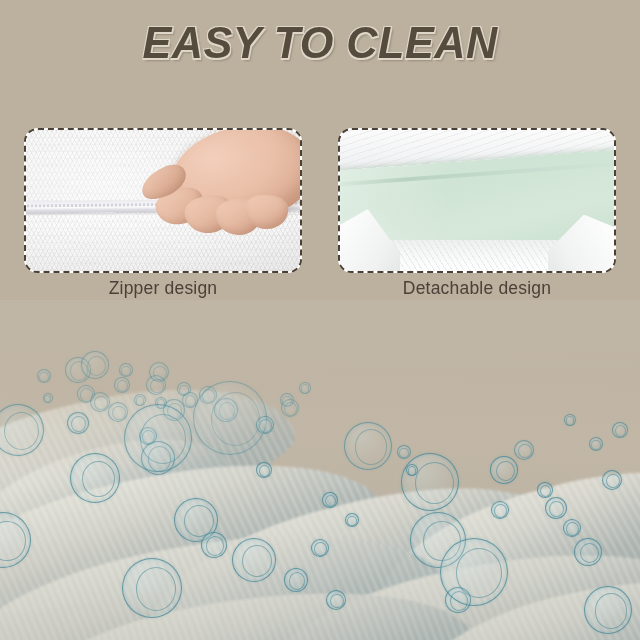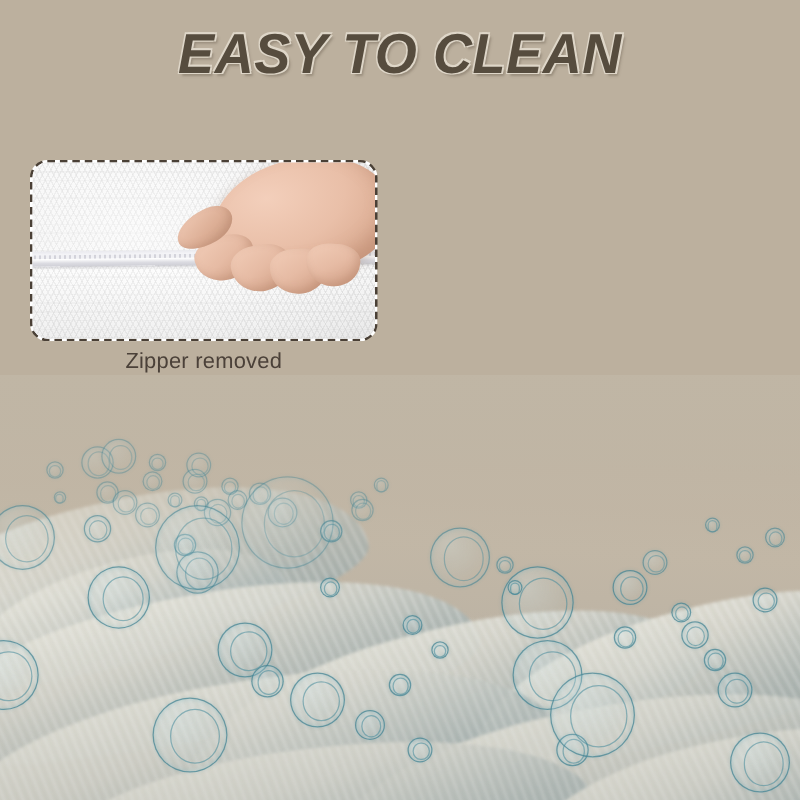--- a/index.html
+++ b/index.html
@@ -244,23 +244,36 @@
             <div class="hand">
               <div class="palm"></div>
               <div class="fing f1"></div>
               <div class="fing f2"></div>
               <div class="fing f3"></div>
               <div class="fing f4"></div>
               <div class="thumb"></div>
             </div>
           </div>
         </div>
-        <div class="caption">Zipper removed</div>
+        <div class="caption">Zipper design</div>
       </div>
 
+      <div class="panel right">
+        <div class="frame">
+          <div class="photo">
+            <div class="dp-white-top"></div>
+            <div class="dp-green"></div>
+            <div class="dp-seam"></div>
+            <div class="dp-white-bot"></div>
+            <div class="dp-fold-l"></div>
+            <div class="dp-fold-r"></div>
+          </div>
+        </div>
+        <div class="caption">Detachable design</div>
+      </div>
 
     </div>
   </div>
 
   <div class="scene">
     <div class="scene-base"></div>
     <div class="wave w1"></div>
     <div class="wave w9"></div>
     <div class="wave w2"></div>
     <div class="wave w4"></div>

